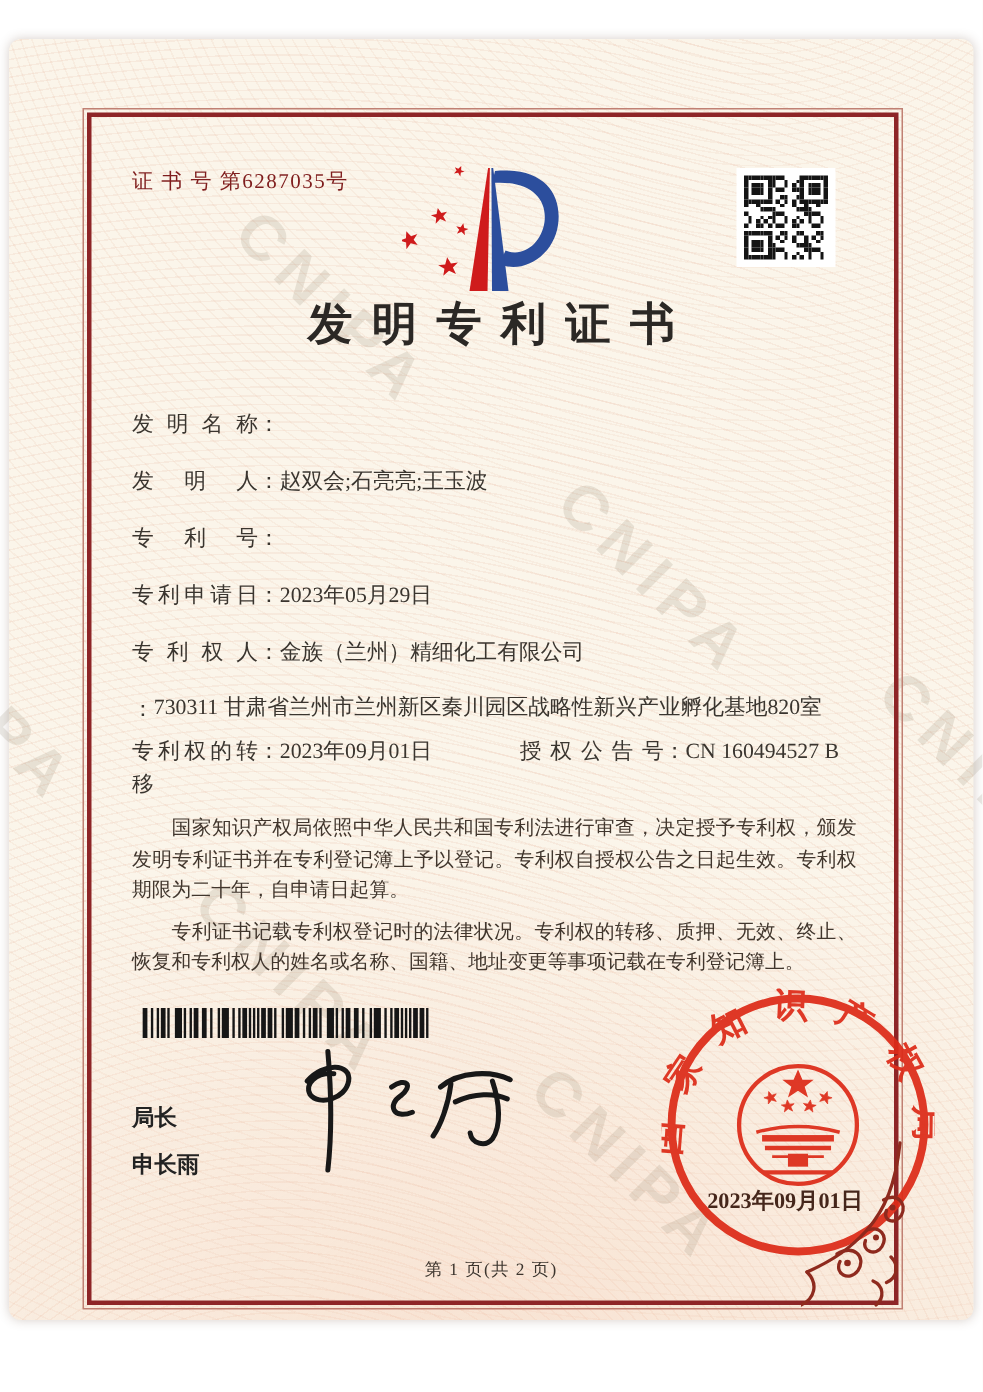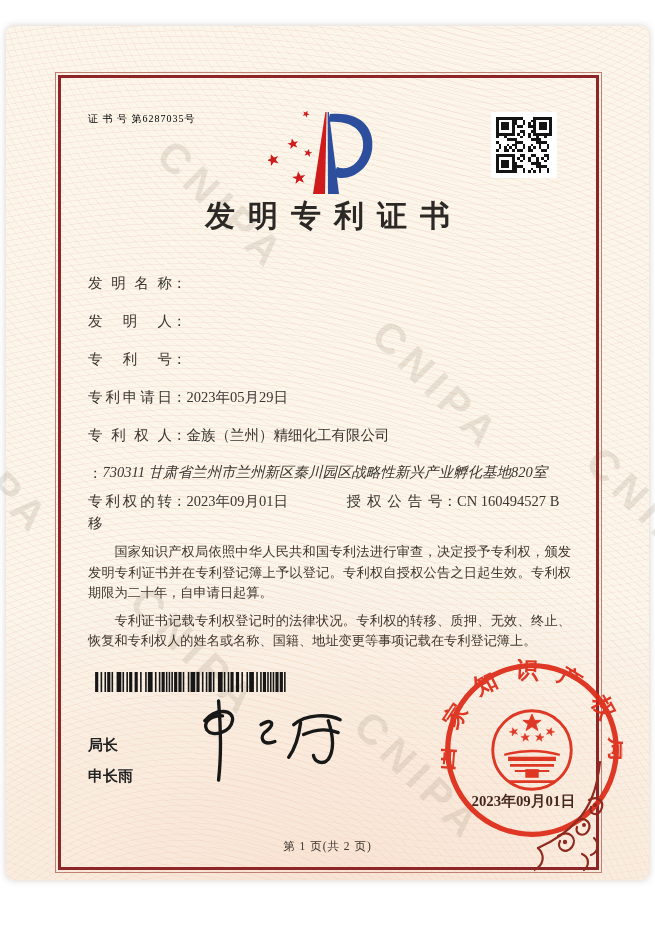--- a/index.html
+++ b/index.html
@@ -17,39 +17,39 @@
 
   .wm{position:absolute;font-family:"Liberation Sans","DejaVu Sans",sans-serif;font-weight:700;
       font-size:42px;letter-spacing:7px;color:rgba(139,122,103,.17);
       transform:rotate(45deg);transform-origin:left top;white-space:nowrap;pointer-events:none;}
 
   
   .frame{position:absolute;left:55px;top:72px;width:545px;height:799px;border:1px solid #c08073;}
   .frame-inner{position:absolute;inset:2px;border:3px solid #8e2527;}
 
   .abs{position:absolute;}
-  .cert-no{left:88px;top:112px;font-size:10px;color:#000000;letter-spacing:1px;}
+  .cert-no{left:88px;top:112px;font-size:14px;color:#7f1d1d;letter-spacing:1px;}
 
   .logo{left:268px;top:102px;}
   .qrwrap{left:491px;top:112px;background:#fff;padding:5px;line-height:0;}
   .qr-grid{display:grid;grid-template-rows:repeat(21,1fr);grid-template-columns:repeat(21,1fr);
            width:56px;height:56px;}
   .qr-grid i{background:#141414;display:block;}
 
   .doc-title{left:55px;top:196px;width:545px;text-align:center;font-size:30px;font-weight:700;
              letter-spacing:13px;text-indent:13px;color:#2b2825;}
 
   
   .fields{left:88px;top:272px;width:482px;font-size:14.5px;color:#3a352f;}
   .row{display:flex;line-height:22px;margin-bottom:16px;}
   .row .lbl{width:84px;text-align:justify;text-align-last:justify;flex:0 0 84px;}
   .row .colon{flex:0 0 14px;}
   .row .val{flex:1;}
   .row.addr{margin-bottom:6px;}
-  .row.addr .val{line-height:21px;font-style:italic;}
+  .row.addr .val{line-height:21px;}
   .row .val.short{flex:0 0 152px;}
   .row .lbl2{flex:0 0 96px;text-align:justify;text-align-last:justify;margin-left:8px;}
 
   
   .body-text{left:88px;top:542px;width:484px;font-size:13.2px;line-height:20.5px;color:#41362d;}
   .body-text p{margin:0 1px 7px 0;text-indent:2em;text-align:justify;}
 
   .barcode{left:93px;top:672px;line-height:0;}
   .sig-title{left:88px;top:736px;font-family:"Liberation Sans","DejaVu Sans",sans-serif;
              font-weight:700;font-size:15px;color:#232323;}
@@ -319,20 +319,21 @@
   <div class="abs doc-title">发明专利证书</div>
 
   <div class="abs fields">
     <div class="row">
       <span class="lbl">发明名称</span>
         <span class="colon">：</span>
     </div>
     <div class="row">
       <span class="lbl">发明人</span>
         <span class="colon">：</span>
+      <span class="val">赵双会;石亮亮;王玉波</span>
     </div>
     <div class="row">
       <span class="lbl">专利号</span>
         <span class="colon">：</span>
     </div>
     <div class="row">
       <span class="lbl">专利申请日</span>
         <span class="colon">：</span>
       <span class="val">2023年05月29日</span>
     </div>

